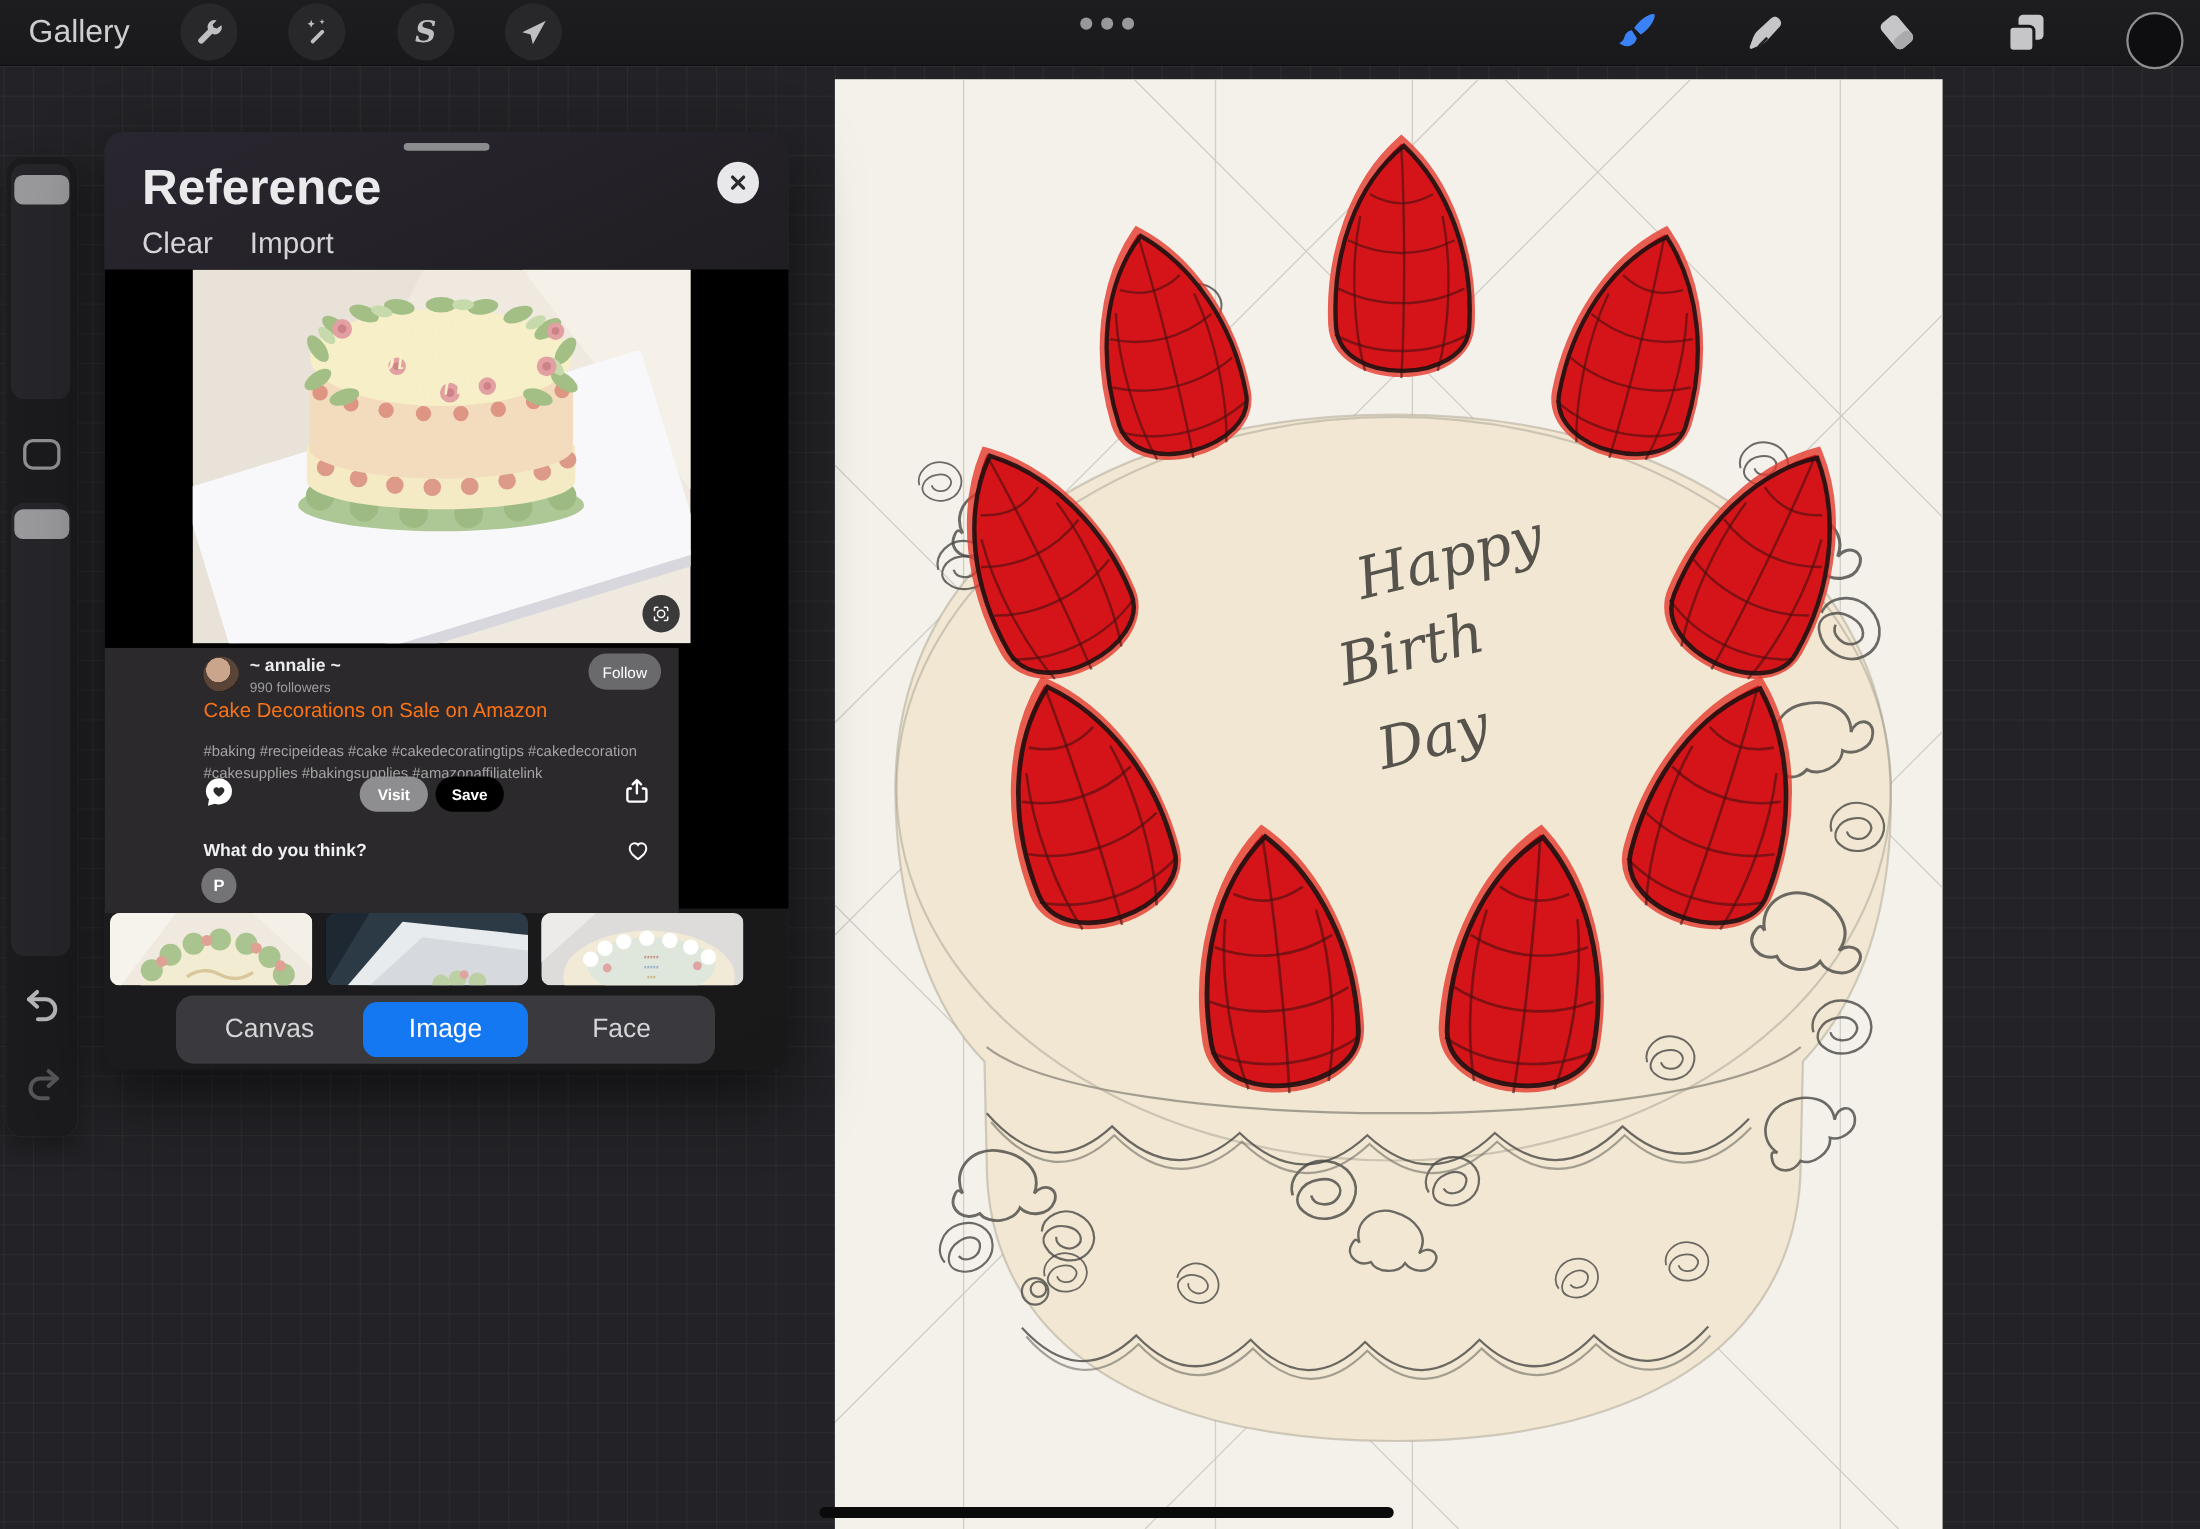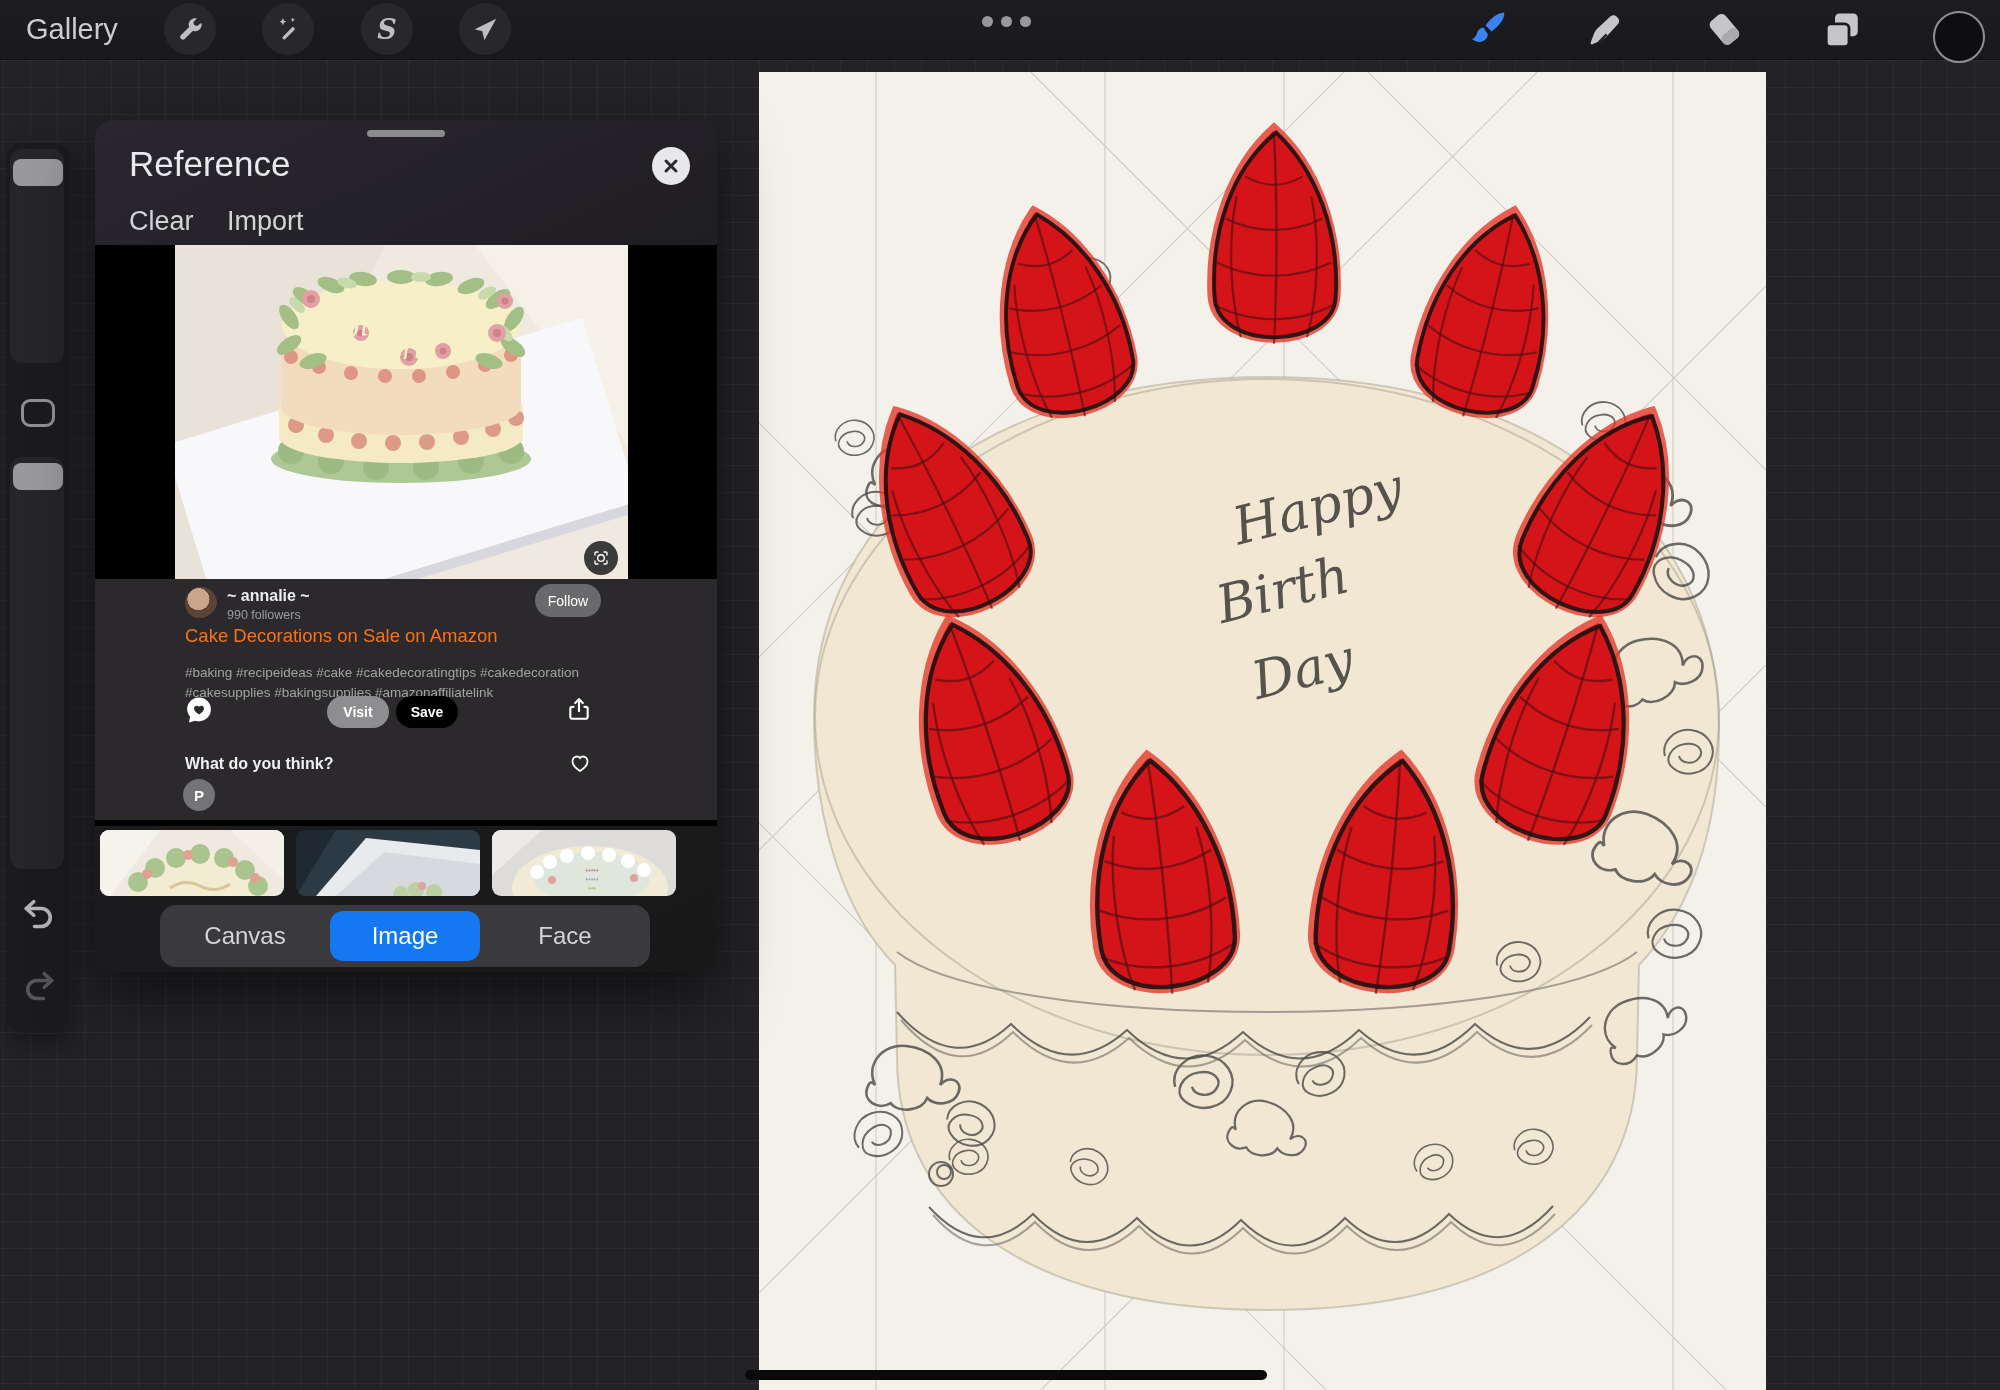--- a/index.html
+++ b/index.html
@@ -29,29 +29,29 @@
     border-radius:16px;border:1px solid rgba(255,255,255,.04);box-shadow:0 8px 24px rgba(0,0,0,.35);z-index:30;}
   .slider-track{position:absolute;left:4px;width:54px;background:#26262a;border-radius:12px;}
   .slider-handle{position:absolute;left:7px;width:50px;height:27px;background:#99999c;border-radius:8px;}
   .modify-btn{position:absolute;left:15px;top:256px;width:34px;height:28px;border:3px solid #8f8f92;border-radius:9px;box-sizing:border-box;}
   .side-icon{position:absolute;left:15px;width:36px;height:36px;}
   
   .ref-panel{position:absolute;left:95px;top:120px;width:622px;height:852px;border-radius:18px;
     background:linear-gradient(155deg,#2a2630 0%,#1d1c1f 45%,#191819 100%);
     box-shadow:0 24px 60px rgba(0,0,0,.55);z-index:50;overflow:hidden;}
   .drag-handle{position:absolute;left:272px;top:10px;width:78px;height:7px;border-radius:4px;background:#8c8c8f;}
-  .ref-title{position:absolute;left:34px;top:24px;font-size:35px;font-weight:normal;color:#eaeaec;}
+  .ref-title{position:absolute;left:34px;top:24px;font-size:45px;font-weight:bold;color:#eaeaec;}
   .close-btn{position:absolute;left:557px;top:27px;width:38px;height:38px;border-radius:50%;background:#e8e8ea;
     display:flex;align-items:center;justify-content:center;border:none;cursor:pointer;}
   .ref-action{position:absolute;top:86px;font-size:27px;color:#d4d4d7;background:none;border:none;padding:0;cursor:pointer;font-family:inherit;}
   .webview{position:absolute;left:0;top:125px;width:622px;height:581px;background:#000;}
   .pin-photo{position:absolute;left:80px;top:0;width:453px;height:340px;overflow:hidden;}
   .lens-btn{position:absolute;right:10px;bottom:10px;width:34px;height:34px;border-radius:50%;
     background:rgba(20,20,22,.82);border:none;display:flex;align-items:center;justify-content:center;cursor:pointer;}
-  .pin-details{position:absolute;left:0;top:334px;width:622px;height:241px;background:#2b292b;}
+  .pin-details{position:absolute;left:0;top:344px;width:522px;height:241px;background:#2b292b;}
   .pd-avatar{position:absolute;left:90px;top:8px;width:32px;height:32px;border-radius:50%;
     background:radial-gradient(circle at 42% 38%,#caa48b 0 40%,#5a4438 41% 70%,#2e2420 71%);}
   .pd-name{position:absolute;left:132px;top:8px;font-size:16px;font-weight:bold;color:#ededef;}
   .pd-followers{position:absolute;left:132px;top:29px;font-size:12.5px;color:#9c9c9f;}
   .follow-btn{position:absolute;left:440px;top:5px;width:66px;height:33px;border-radius:17px;background:#6a6a6d;
     color:#fff;font-size:14px;border:none;cursor:pointer;font-family:inherit;}
   .pd-title{position:absolute;left:90px;top:46px;font-size:18.5px;font-weight:normal;color:#f97316;}
   .pd-tags{position:absolute;left:90px;top:74px;width:424px;font-size:13.5px;line-height:1.5;color:#a3a3a3;margin-top:10px;}
   .icon-btn{background:none;border:none;padding:0;cursor:pointer;position:absolute;}
   .visit-btn{position:absolute;left:232px;top:117px;width:62px;height:32px;border-radius:16px;background:#8e8e91;

